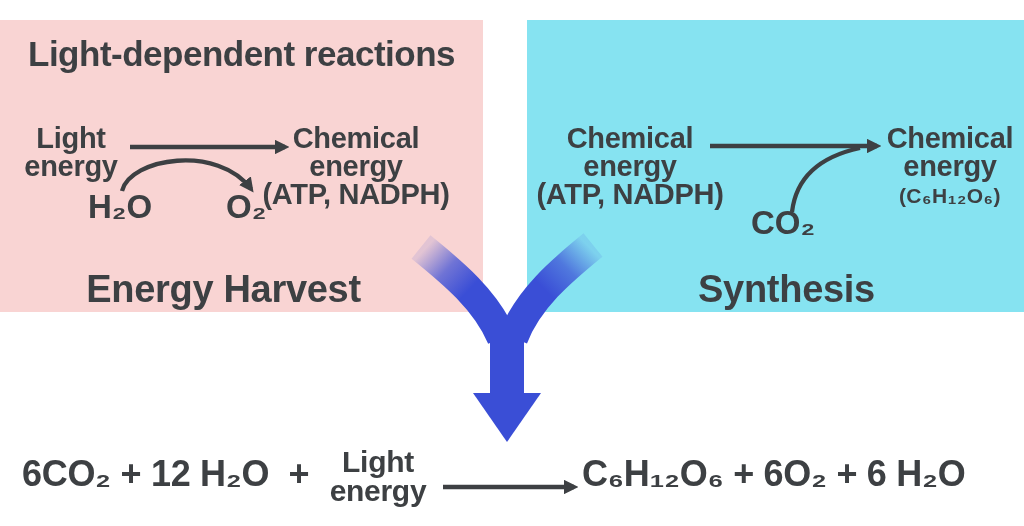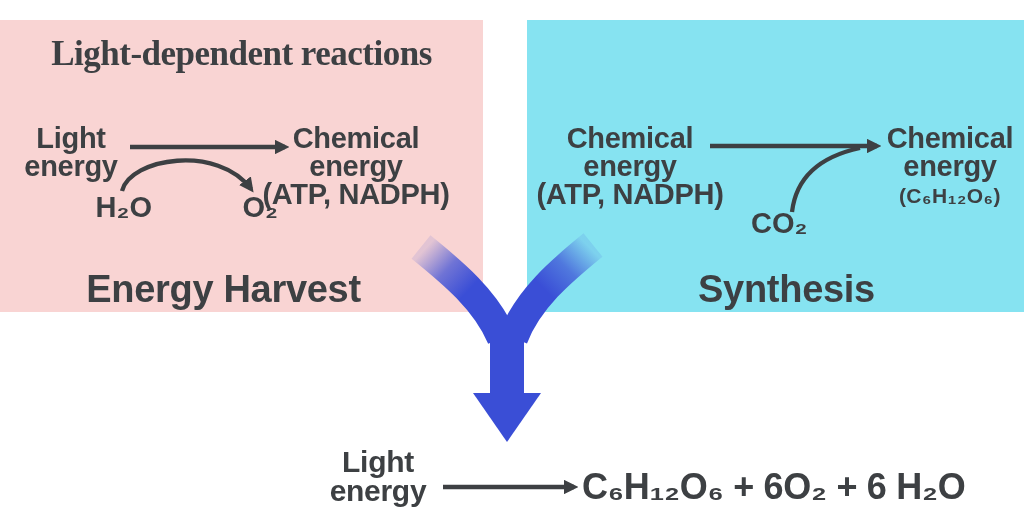--- a/index.html
+++ b/index.html
@@ -6,45 +6,45 @@
   #canvas{
     position:relative;width:1024px;height:526px;background:#ffffff;overflow:hidden;
     font-family:"Liberation Sans","DejaVu Sans",sans-serif;font-weight:bold;
     color:var(--text,#3d4043);
   }
   .panel{position:absolute;top:20px;height:292px;}
   #left-panel{left:0;width:483px;background:var(--left-panel-bg,#f9d4d3);}
   #right-panel{left:527px;width:497px;background:var(--right-panel-bg,#86e3f1);}
   .panel-title{
     position:absolute;top:14px;left:0;width:100%;text-align:center;
-    font-size:35px;line-height:40px;white-space:nowrap;letter-spacing:-0.5px;font-family:Liberation Serif, serif;
+    font-size:35px;line-height:40px;white-space:nowrap;letter-spacing:-0.5px;
   }
   .tblock{position:absolute;text-align:center;font-size:29px;line-height:28px;letter-spacing:-0.3px;}
   .formula-small{font-size:21px;line-height:31px;letter-spacing:0.5px;}
-  .chem{position:absolute;text-align:right;font-size:29px;line-height:30px;}
+  .chem{position:absolute;text-align:left;font-size:33px;line-height:30px;}
   .caption{
     position:absolute;top:249px;left:0;width:100%;text-align:center;
     font-size:38px;line-height:40px;letter-spacing:-0.3px;
   }
   #lp-caption{transform:translateX(-18px);}
   #rp-caption{transform:translateX(11px);}
 
   #lp-input{left:15px;top:104px;width:112px;}
   #lp-output{left:256px;top:104px;width:200px;}
   #lp-reactant{left:88px;top:172px;width:64px;}
   #lp-product{left:226px;top:172px;width:52px;}
 
   #rp-input{left:5px;top:104px;width:196px;}
   #rp-output{left:353px;top:104px;width:140px;}
   #rp-reactant{left:224px;top:188px;width:56px;}
 
   .eq{position:absolute;font-size:36px;line-height:44px;white-space:pre;letter-spacing:-0.3px;}
   #eq-left{left:22px;top:452px;}
   #eq-energy{left:322px;top:447px;width:112px;text-align:center;font-size:30px;line-height:29px;white-space:normal;}
-  #eq-right{left:582px;top:465px;}
+  #eq-right{left:582px;top:452px;}
 
   #overlay{position:absolute;left:0;top:0;width:1024px;height:526px;pointer-events:none;}
   .ink{stroke:var(--text,#3d4043);stroke-width:4.3;fill:none;}
   .ink-fill{fill:var(--text,#3d4043);}
   .blue-stroke{stroke:var(--merge-arrow,#3a4ed6);}
   .blue-fill{fill:var(--merge-arrow,#3a4ed6);}
 </style>
 </head>
 <body>
 
@@ -82,20 +82,21 @@
       <div>Chemical</div>
       <div>energy</div>
       <div class="formula-small">(C₆H₁₂O₆)</div>
     </div>
 
     <div class="chem" id="rp-reactant">CO₂</div>
 
     <div class="caption" id="rp-caption">Synthesis</div>
   </div>
 
+  <div class="eq" id="eq-left">6CO₂ + 12 H₂O  +</div>
   <div class="eq" id="eq-energy">
     <div>Light</div>
     <div>energy</div>
   </div>
   <div class="eq" id="eq-right">C₆H₁₂O₆ + 6O₂ + 6 H₂O</div>
 
   <svg id="overlay" viewBox="0 0 1024 526" xmlns="http://www.w3.org/2000/svg">
     <defs>
       <marker id="arrowhead" viewBox="0 0 10 10" refX="7" refY="5" markerWidth="3.4" markerHeight="3.4" orient="auto-start-reverse">
         <path d="M0 0 L10 5 L0 10 Z" class="ink-fill" fill="#3d4043"></path>

